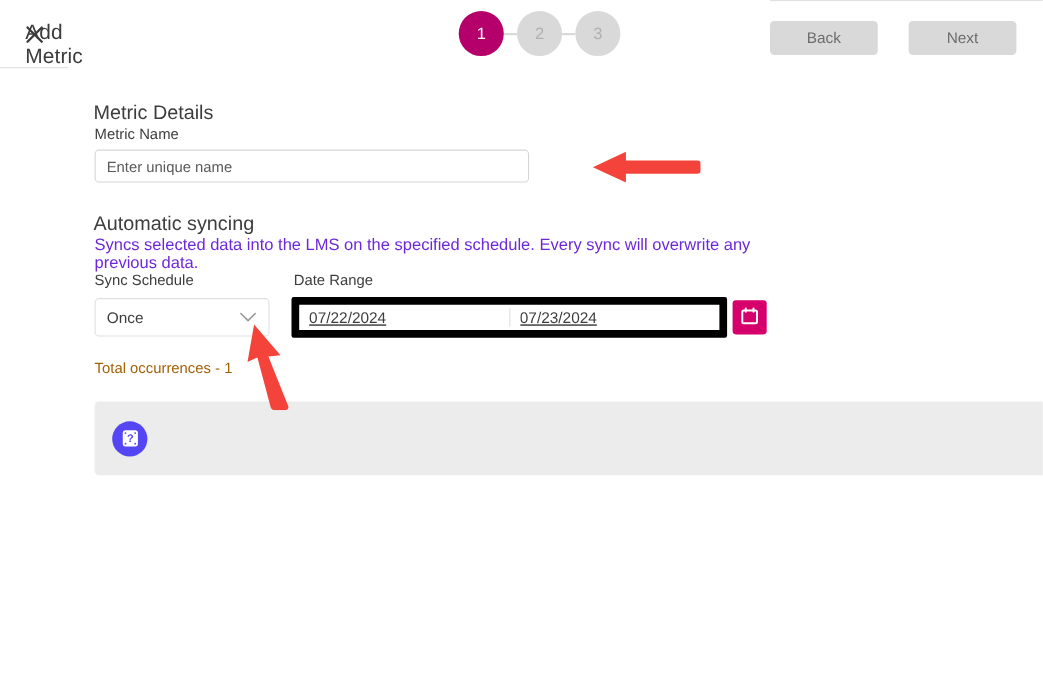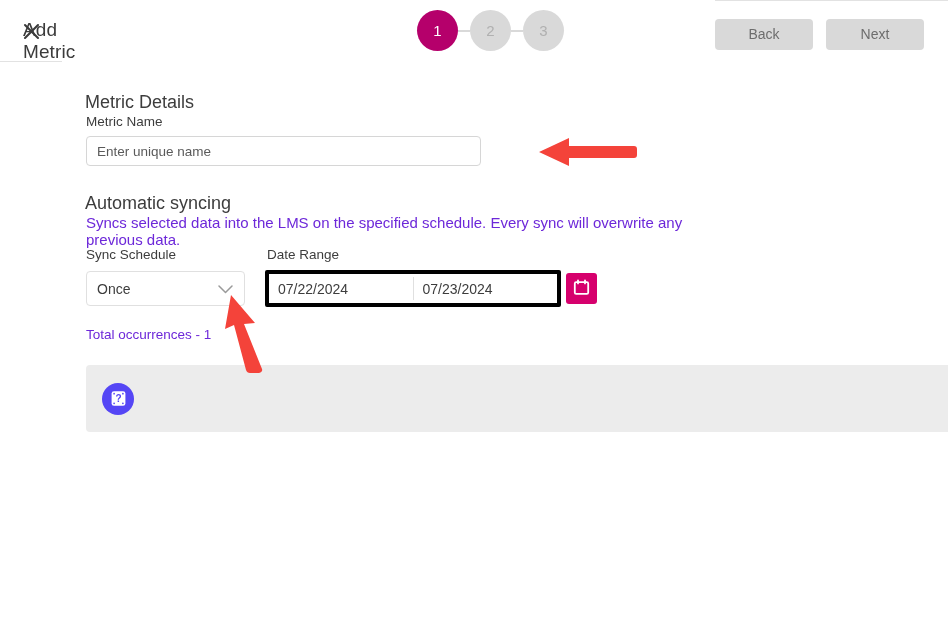--- a/index.html
+++ b/index.html
@@ -163,38 +163,39 @@
     top: 50%;
     transform: translateY(-50%);
     pointer-events: none;
   }
 
   .total-occurrences {
     position: absolute;
     left: 24px;
     top: 327px;
     font-size: 13.5px;
-    color: #6d28d9;
+    color: #a16207;
   }
 
   
   .date-range-wrap {
     position: absolute;
     left: 203px;
     top: 270px;
     display: flex;
     align-items: stretch;
   }
   .date-fields {
     display: flex;
-    border: 4px solid #000000;
+    border: 7px solid #000000;
     border-radius: 2px;
     background: #ffffff;
     height: 37px;
-    width: 296px;
+    width: 396px;
+    text-decoration: underline;
   }
   .date-input {
     border: none;
     outline: none;
     background: transparent;
     width: 50%;
     font-size: 14px;
     color: #3d3d3d;
     padding: 0 9px;
     font-family: "Liberation Sans", sans-serif;
@@ -251,21 +252,21 @@
   
   .dialog-footer {
     position: relative;
     height: 67px;
     flex: 0 0 67px;
     border-top: 1px solid #e2e2e2;
     display: flex;
     align-items: center;
     justify-content: flex-end;
     padding-right: 24px;
-    gap: 13px;
+    gap: 28px;
   }
   .footer-btn {
     width: 98px;
     height: 31px;
     background: #d9d9d9;
     color: #6d6d6d;
     border: none;
     border-radius: 4px;
     font-size: 14px;
     font-family: "Liberation Sans", sans-serif;

